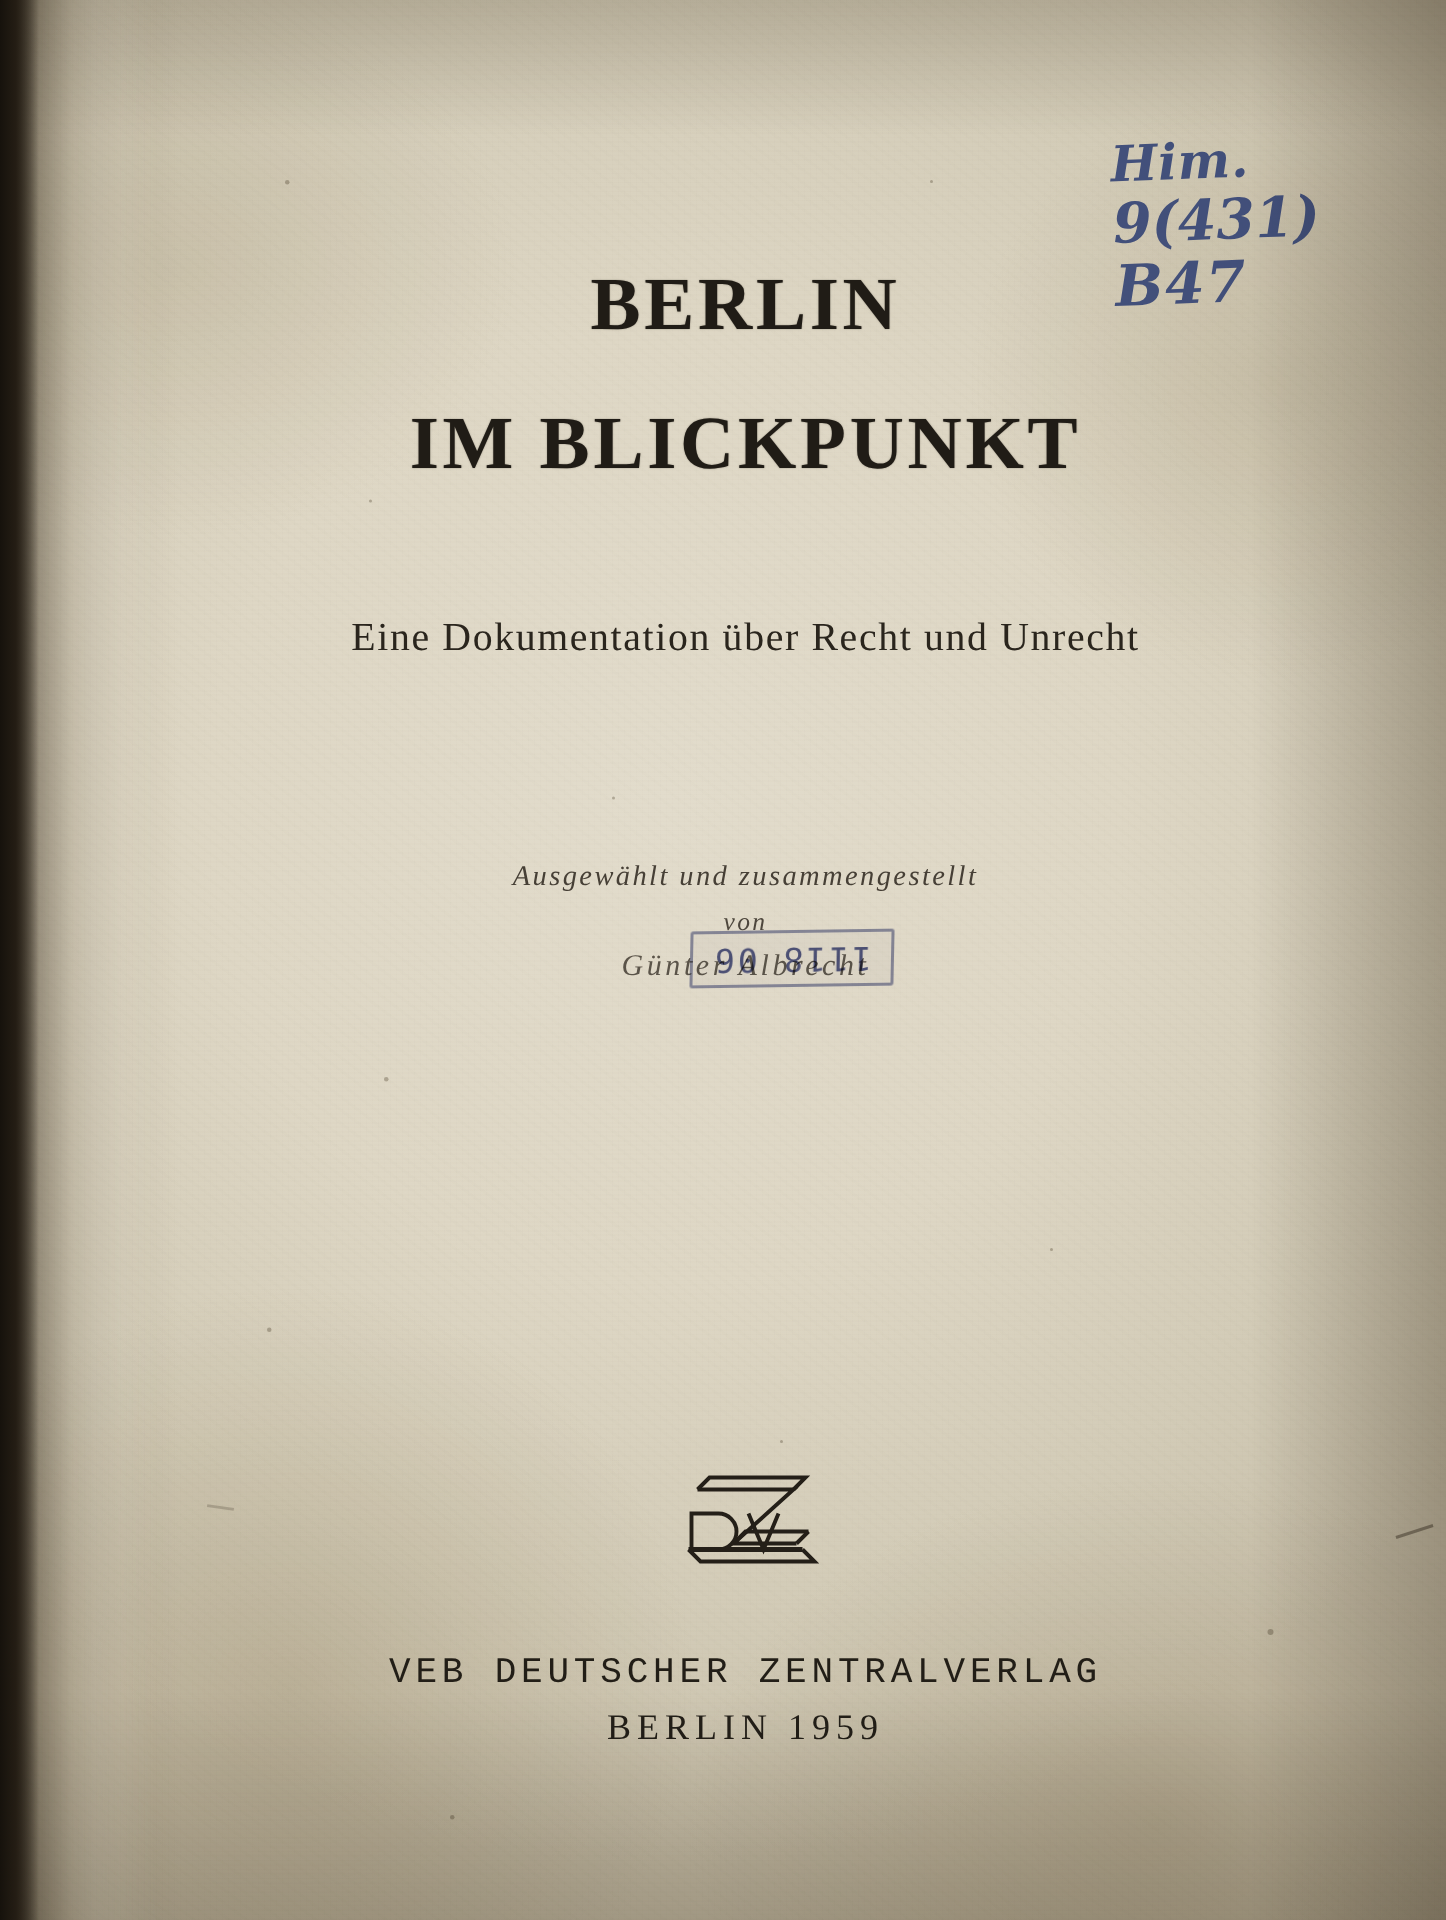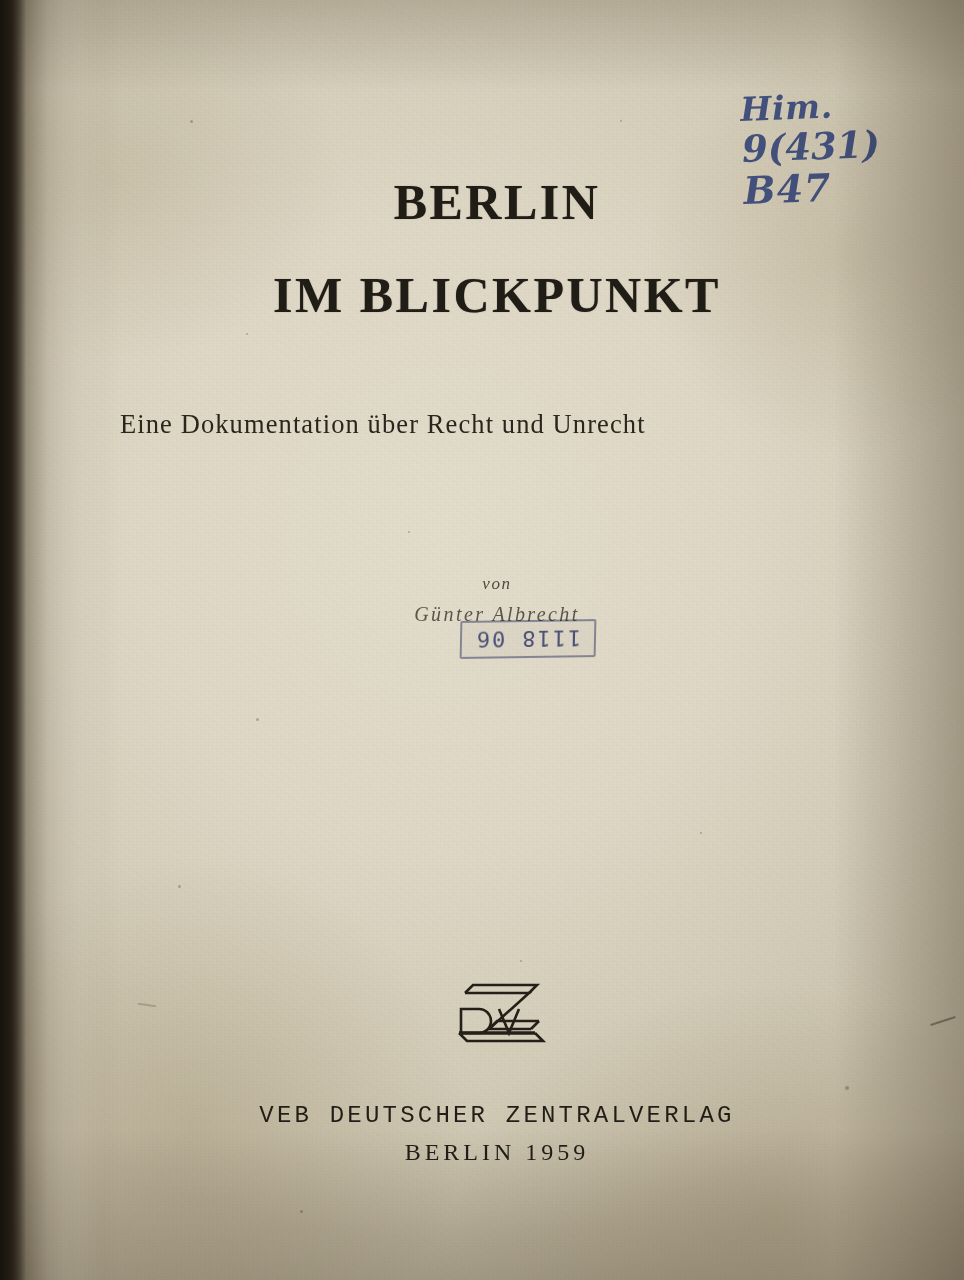--- a/index.html
+++ b/index.html
@@ -122,21 +122,21 @@
     letter-spacing: 2.5px;
     line-height: 1.22;
     text-shadow: 0 0 1px rgba(40,34,24,.5);
     margin-top: 32px;
   }
 
   .subtitle-block {
     position: absolute;
     left: 0; right: 60px;
     top: 405px;
-    text-align: left;
+    text-align: center;
     color: #2a251d;
   }
   .subtitle-line {
     font-family: "Liberation Serif", serif;
     font-size: 26.5px;
     letter-spacing: 1.1px;
     line-height: 1.45;
   }
 
   .credit-block {
@@ -262,20 +262,21 @@
     <div class="title-block">
       <div class="title-line">BERLIN</div>
       <div class="title-line">IM BLICKPUNKT</div>
     </div>
 
     <div class="subtitle-block">
       <div class="subtitle-line">Eine Dokumentation über Recht und Unrecht</div>
     </div>
 
     <div class="credit-block">
+      <div class="credit-line credit-1">Ausgewählt und zusammengestellt</div>
       <div class="credit-line credit-2">von</div>
       <div class="credit-line credit-3">Günter Albrecht</div>
     </div>
 
     <div class="logo">
       <svg width="104" height="86" viewBox="0 0 104 86">
         <g fill="none" stroke="#241f18" stroke-width="2.6" stroke-linejoin="miter">
 
           <path d="M20 18 H84 L44 54 H86"></path>
           <path d="M20 18 L28 10 H92 L84 18"></path>

